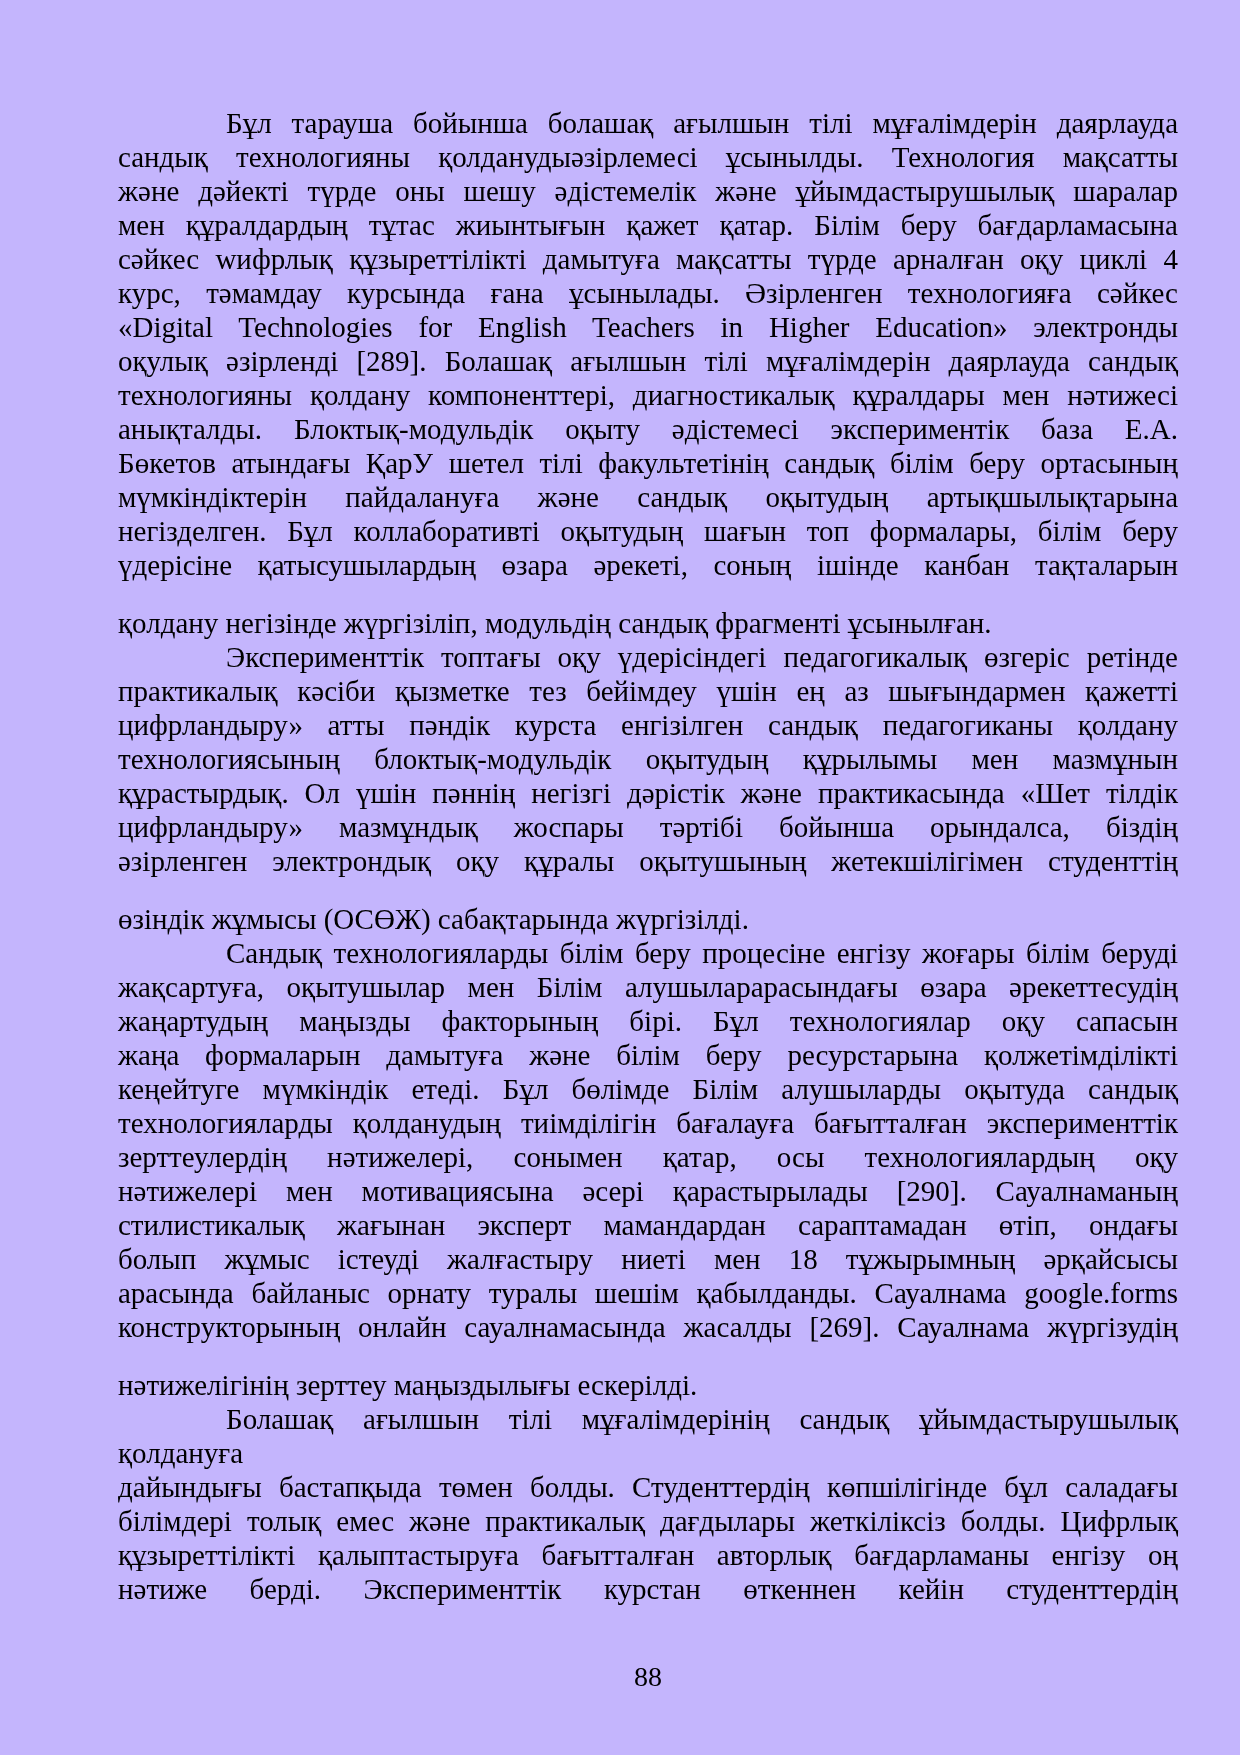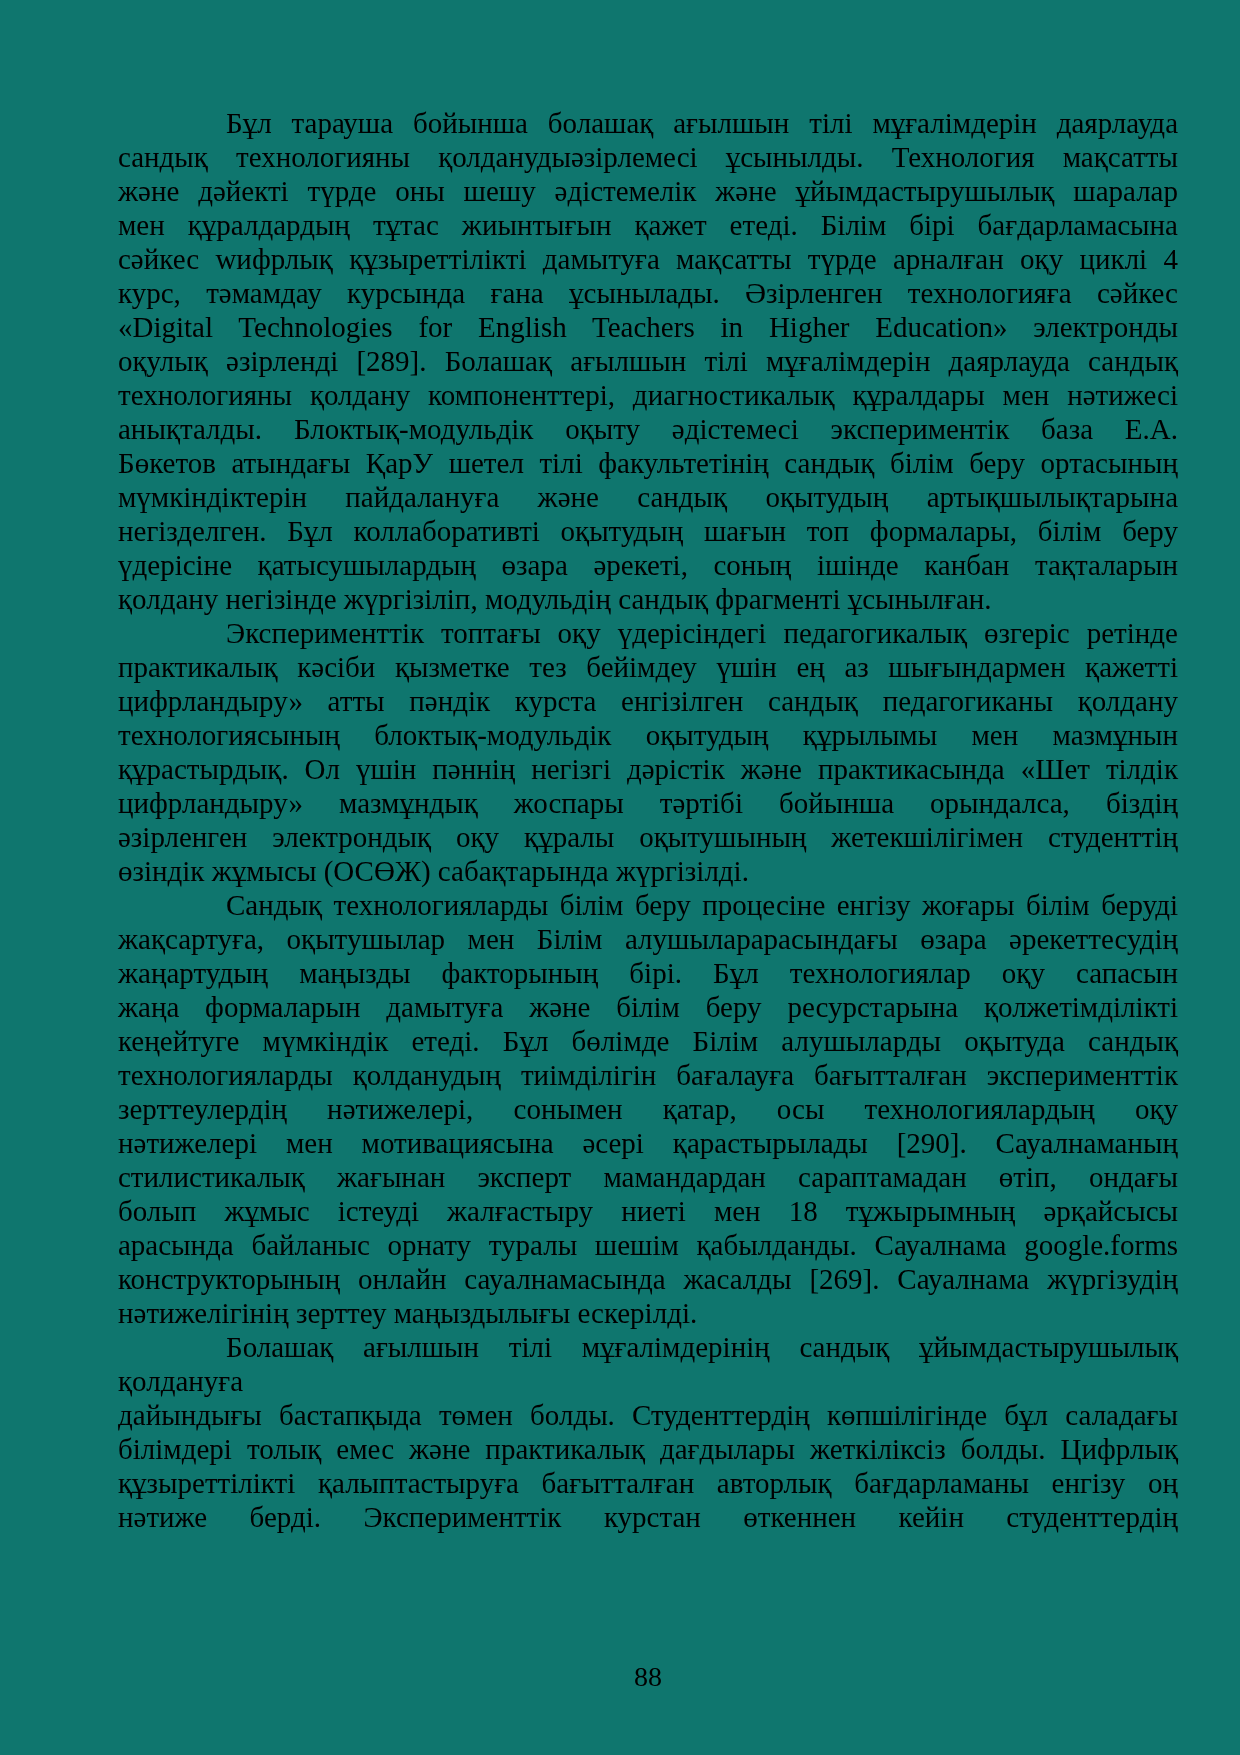--- a/index.html
+++ b/index.html
@@ -4,21 +4,21 @@
 <style>
   html, body {
     margin: 0;
     padding: 0;
     background: #ffffff;
   }
   .page {
     position: relative;
     width: 1240px;
     height: 1755px;
-    background: #0f766e;
+    background: #c4b5fd;
     color: #000000;
     font-family: "Liberation Serif", serif;
     overflow: hidden;
   }
   .text-body {
     position: absolute;
     left: 118px;
     top: 106px;
     width: 1060px;
     font-size: 29px;
@@ -26,40 +26,41 @@
   }
   .line {
     text-align: justify;
     text-align-last: justify;
   }
   .line.indent {
     text-indent: 108px;
   }
   .line.para-end {
     text-align-last: left;
+    margin-top: 24px;
   }
   .page-number {
     position: absolute;
     left: 118px;
     top: 1660px;
     width: 1060px;
     text-align: center;
     font-size: 28px;
     line-height: 34px;
   }
 </style>
 </head>
 <body>
 
 <div class="page">
   <div class="text-body">
       <div class="line indent">Бұл тарауша бойынша болашақ ағылшын тілі мұғалімдерін даярлауда</div>
       <div class="line">сандық технологияны қолданудыәзірлемесі ұсынылды. Технология мақсатты</div>
       <div class="line">және дәйекті түрде оны шешу әдістемелік және ұйымдастырушылық шаралар</div>
-      <div class="line">мен құралдардың тұтас жиынтығын қажет етеді. Білім бірі бағдарламасына</div>
+      <div class="line">мен құралдардың тұтас жиынтығын қажет қатар. Білім беру бағдарламасына</div>
       <div class="line">сәйкес wифрлық құзыреттілікті дамытуға мақсатты түрде арналған оқу циклі 4</div>
       <div class="line">курс, тәмамдау курсында ғана ұсынылады. Әзірленген технологияға сәйкес</div>
       <div class="line">«Digital Technologies for English Teachers in Higher Education» электронды</div>
       <div class="line">оқулық әзірленді [289]. Болашақ ағылшын тілі мұғалімдерін даярлауда сандық</div>
       <div class="line">технологияны қолдану компоненттері, диагностикалық құралдары мен нәтижесі</div>
       <div class="line">анықталды. Блоктық-модульдік оқыту әдістемесі экспериментік база Е.А.</div>
       <div class="line">Бөкетов атындағы ҚарУ шетел тілі факультетінің сандық білім беру ортасының</div>
       <div class="line">мүмкіндіктерін пайдалануға және сандық оқытудың артықшылықтарына</div>
       <div class="line">негізделген. Бұл коллаборативті оқытудың шағын топ формалары, білім беру</div>
       <div class="line">үдерісіне қатысушылардың өзара әрекеті, соның ішінде канбан тақталарын</div>

